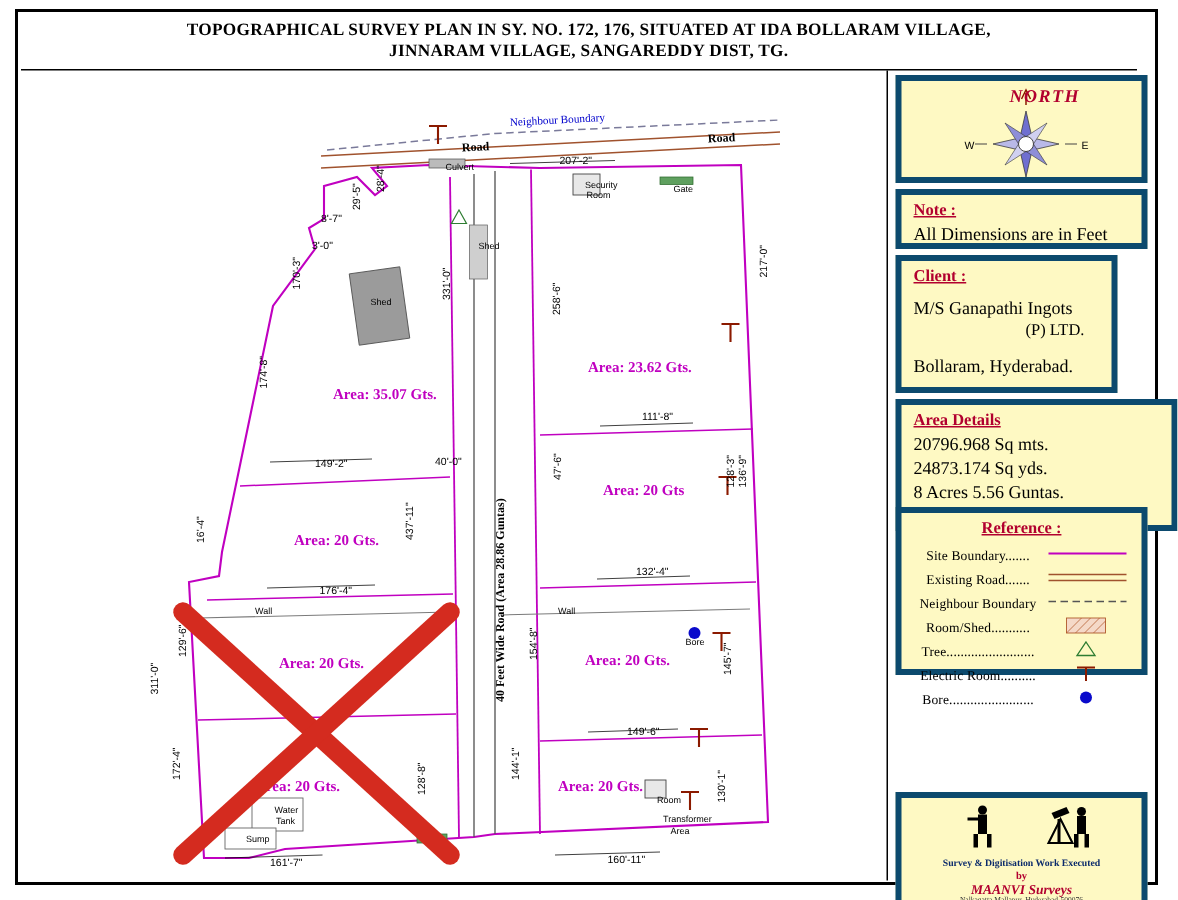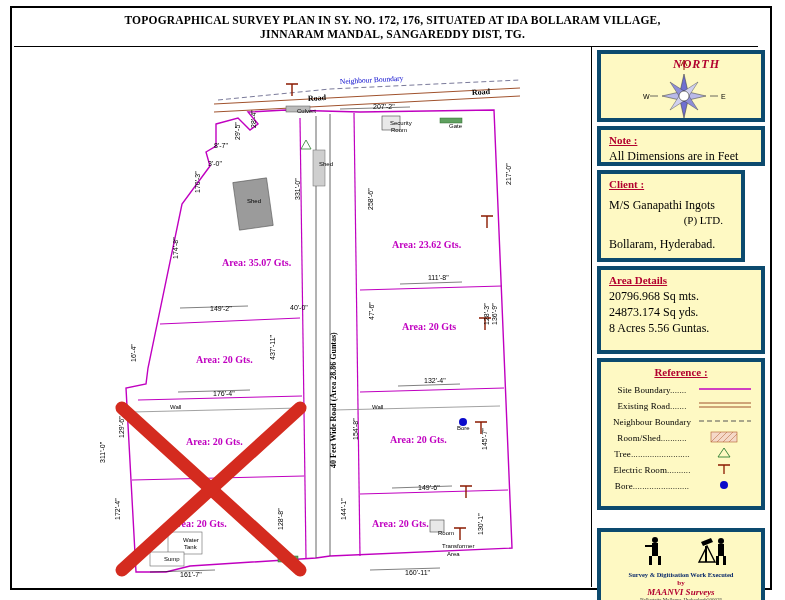--- a/index.html
+++ b/index.html
@@ -12,22 +12,22 @@
 
   
   .map-panel{position:absolute;left:14px;top:47px;width:578px;height:540px;border-right:1px solid #000;box-sizing:border-box;overflow:hidden;}
   .map-svg{position:absolute;left:0;top:0;}
 
   
   .rbox{position:absolute;left:597px;border:4px solid #0c4a6e;box-sizing:border-box;background:#fef9c3;}
   .rbox-north{top:50px;width:168px;height:72px;}
   .rbox-note{top:126px;width:168px;height:40px;}
   .rbox-client{top:170px;width:148px;height:92px;}
-  .rbox-area{top:266px;width:168px;height:88px;}
-  .rbox-ref{top:358px;width:168px;height:152px;}
+  .rbox-area{top:266px;width:188px;height:88px;}
+  .rbox-ref{top:338px;width:168px;height:112px;}
   .rbox-credit{top:528px;width:168px;height:77px;}
 
   .hdr{color:#b2002f;font-weight:bold;font-size:11px;text-decoration:underline;margin:4px 0 3px 8px;font-family:"Liberation Serif",serif;}
   .hdr-c{color:#b2002f;font-weight:bold;font-size:11px;text-decoration:underline;text-align:center;margin:4px 0 4px 0;}
   .line{font-size:12px;color:#000;margin:2px 0 0 8px;line-height:14px;}
   .line-r{font-size:11px;color:#000;margin:1px 18px 0 0;line-height:14px;text-align:right;}
 
   
   .north-word{position:absolute;left:72px;top:3px;font-family:"Liberation Serif",serif;font-weight:bold;font-size:12px;color:#b2002f;font-style:italic;letter-spacing:1px;}
 
@@ -52,21 +52,21 @@
 </style>
 </head>
 <body>
 
 <div id="sheet">
 
   <div class="outer-border"></div>
 
   <div class="title-bar">
     <div class="title-line">TOPOGRAPHICAL SURVEY PLAN IN SY. NO. 172, 176, SITUATED AT IDA BOLLARAM VILLAGE,</div>
-    <div class="title-line">JINNARAM MANDAL, SANGAREDDY DIST, TG.</div>
+    <div class="title-line">JINNARAM VILLAGE, SANGAREDDY DIST, TG.</div>
   </div>
   <div class="title-rule"></div>
 
   <div class="map-panel">
     <svg class="map-svg" width="578" height="540" viewBox="0 0 578 540">
       <g transform="translate(-14,-47)">
 
         <path d="M218,100 L330,89 L520,80" fill="none" stroke="#7a7a9a" stroke-width="1" stroke-dasharray="5,3"></path>
 
         <path d="M214,104 L520,88" fill="none" stroke="#a0522d" stroke-width="1"></path>

